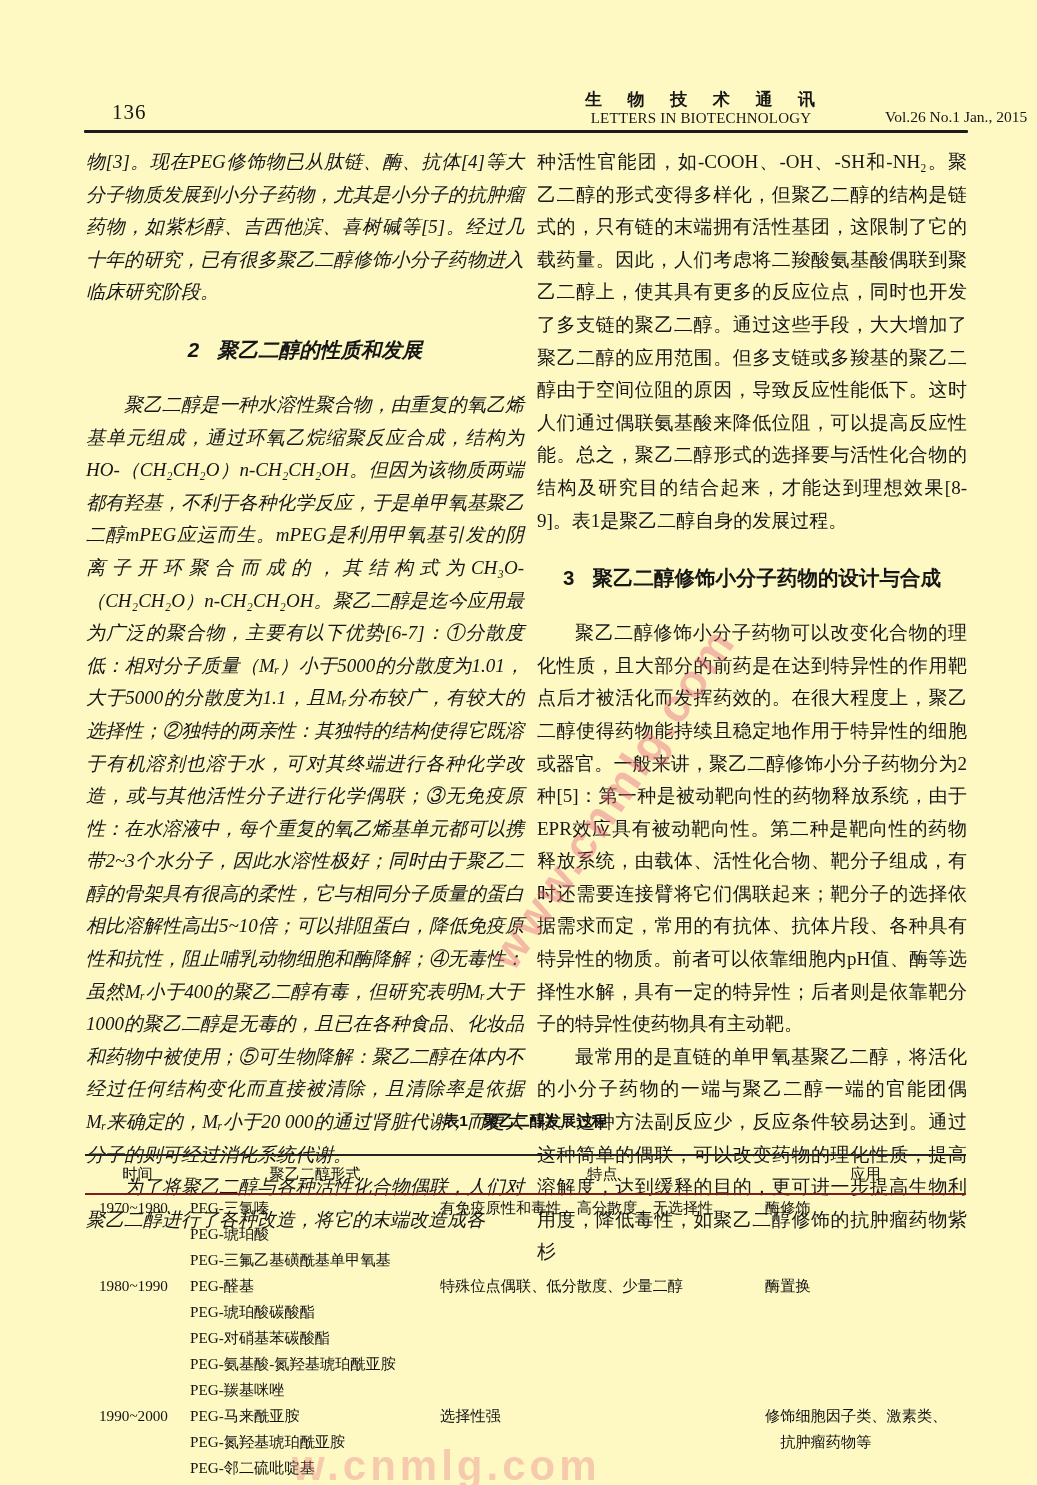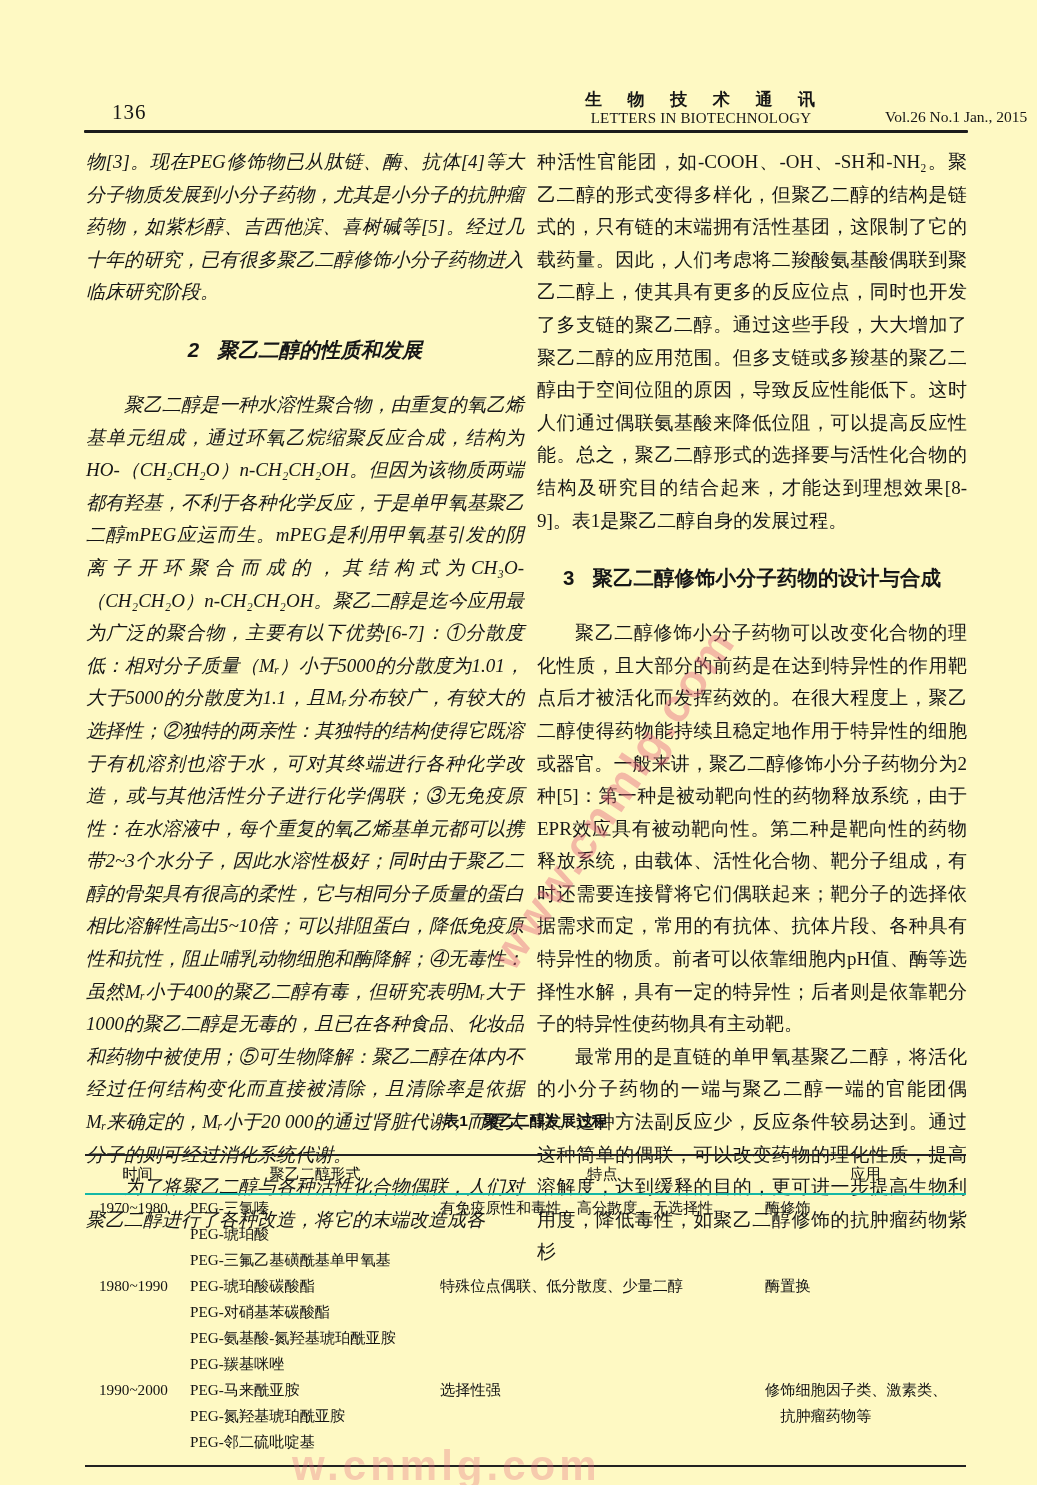--- a/index.html
+++ b/index.html
@@ -56,21 +56,21 @@
     position:absolute;left:85px;top:1108px;width:881px;
     font-size:15.2px;line-height:26px;color:#121212;
   }
   .tcaption{
     text-align:center;font-weight:bold;font-size:15.5px;
     margin-bottom:20px;
     font-family:"Liberation Sans","DejaVu Sans",sans-serif;
   }
   .ttable{border-top:2px solid #222;border-bottom:2px solid #222;}
   .thead{
-    display:flex;border-bottom:2px solid #14b8a6;
+    display:flex;border-bottom:2px solid #7f1d1d;
     padding:5px 0 6px 0;font-size:15.2px;
   }
   .thead .hc{text-align:center;}
   .trow{display:flex;align-items:flex-start;}
   .trow:last-child{padding-bottom:10px;}
   .c-time{width:105px;padding-left:14px;box-sizing:border-box;}
   .c-forms{width:250px;box-sizing:border-box;}
   .c-feat{width:325px;box-sizing:border-box;padding-right:30px;padding-left:1em;text-indent:-1em;}
   .c-app{width:201px;box-sizing:border-box;padding-left:1em;text-indent:-1em;padding-right:8px;}
   .h-time{width:105px;}
@@ -149,20 +149,21 @@
               <span class="form-line">PEG-三氯嗪</span>
               <span class="form-line">PEG-琥珀酸</span>
               <span class="form-line">PEG-三氟乙基磺酰基单甲氧基</span>
             </div>
             <div class="c-feat">有免疫原性和毒性、高分散度、无选择性</div>
             <div class="c-app">酶修饰</div>
           </div>
           <div class="trow">
             <div class="c-time">1980~1990</div>
             <div class="c-forms">
+              <span class="form-line">PEG-醛基</span>
               <span class="form-line">PEG-琥珀酸碳酸酯</span>
               <span class="form-line">PEG-对硝基苯碳酸酯</span>
               <span class="form-line">PEG-氨基酸-氮羟基琥珀酰亚胺</span>
               <span class="form-line">PEG-羰基咪唑</span>
             </div>
             <div class="c-feat">特殊位点偶联、低分散度、少量二醇</div>
             <div class="c-app">酶置换</div>
           </div>
           <div class="trow">
             <div class="c-time">1990~2000</div>

